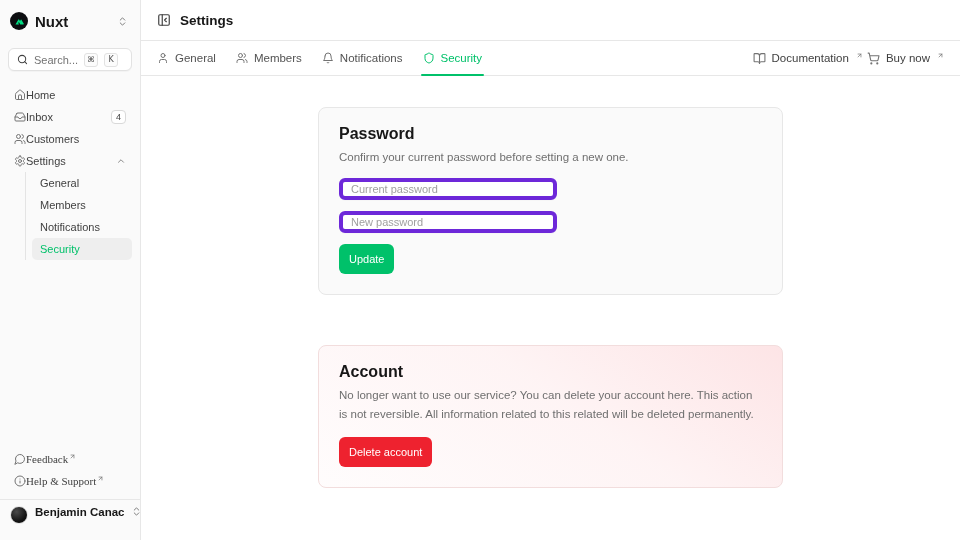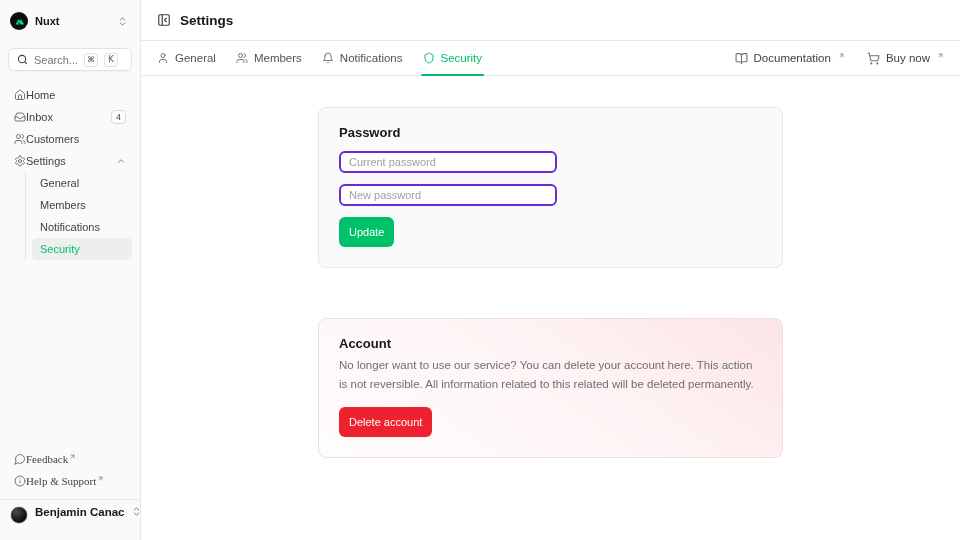--- a/index.html
+++ b/index.html
@@ -24,21 +24,21 @@
   .team-row {
     display:flex; align-items:center; gap:7px;
     height:24px; padding:0 4px 0 2px; border-radius:6px;
     cursor:pointer;
   }
   .team-logo {
     width:18px; height:18px; border-radius:50%;
     background:#0c0d10; display:flex; align-items:center; justify-content:center;
     flex-shrink:0;
   }
-  .team-name { font-size:11px; font-weight:700; color:#171717; flex:1; }
+  .team-name { font-size:15px; font-weight:700; color:#171717; flex:1; }
   .icon { display:inline-flex; align-items:center; justify-content:center; flex-shrink:0; }
   .icon svg { display:block; }
   .muted-ic { color:#737373; }
 
   .searchbox {
     margin-top:15px;
     height:23px;
     background:#ffffff;
     border:1px solid #e2e2e2;
     border-radius:6px;
@@ -117,43 +117,43 @@
     position:relative; display:flex; align-items:center; gap:6px;
     font-size:11.5px; color:#525252; cursor:pointer;
   }
   .tab .icon { color:#737373; }
   .tab.active { color:#00c16a; }
   .tab.active .icon { color:#00c16a; }
   .tab.active::after {
     content:""; position:absolute; left:-2px; right:-2px; bottom:-1px;
     height:2px; background:#00c16a; border-radius:2px;
   }
-  .top-links { margin-left:auto; display:flex; align-items:center; gap:22px; }
+  .top-links { margin-left:auto; display:flex; align-items:center; gap:4px; }
   .top-link { display:flex; align-items:center; gap:6px; font-size:11.5px; color:#404040; cursor:pointer; }
   .top-link .icon { color:#737373; }
 
   .content { flex:1; overflow:auto; padding:31px 0 24px 0; }
   .cards { width:465px; margin:0 auto; }
 
   .card {
     border:1px solid #e7e7e7; border-radius:8px;
     background:#fafafa;
     padding:17px 20px 20px 20px;
   }
   .card.danger {
     margin-top:50px;
     border-color:#f2dddd;
     background:linear-gradient(215deg, rgba(238,34,47,0.12) 0%, rgba(238,34,47,0.05) 45%, rgba(238,34,47,0.01) 100%), #ffffff;
   }
-  .card-title { font-size:13px; font-weight:700; color:#171717; }
+  .card-title { font-size:16px; font-weight:700; color:#171717; }
   .card-desc { margin-top:5px; font-size:11.5px; line-height:1.65; color:#6f6f6f; max-width:430px; }
   .field { margin-top:11px; }
   .text-input {
     width:218px; height:22px;
-    border:2px solid #6d28d9; border-radius:6px;
+    border:4px solid #6d28d9; border-radius:6px;
     background:#fff; padding:0 8px;
     font-family:"Liberation Sans",sans-serif; font-size:11px; color:#171717;
     outline:none; box-shadow:0 1px 1px rgba(0,0,0,0.02);
   }
   .text-input::placeholder { color:#9f9f9f; }
   .btn {
     display:inline-flex; align-items:center; justify-content:center;
     height:30px; padding:0 10px; border:none; border-radius:6px;
     font-family:"Liberation Sans",sans-serif; font-size:11px; font-weight:500;
     color:#fff; cursor:pointer;
@@ -391,20 +391,21 @@
           </span>
         </div>
       </div>
     </div>
 
     <div class="content">
       <div class="cards">
 
         <section class="card">
           <h2 class="card-title">Password</h2>
+          <p class="card-desc">Confirm your current password before setting a new one.</p>
           <div class="field">
             <input class="text-input" type="password" placeholder="Current password" style="">
           </div>
           <div class="field">
             <input class="text-input" type="password" placeholder="New password" style="">
           </div>
           <button class="btn btn-primary">Update</button>
         </section>
 
         <section class="card danger">

